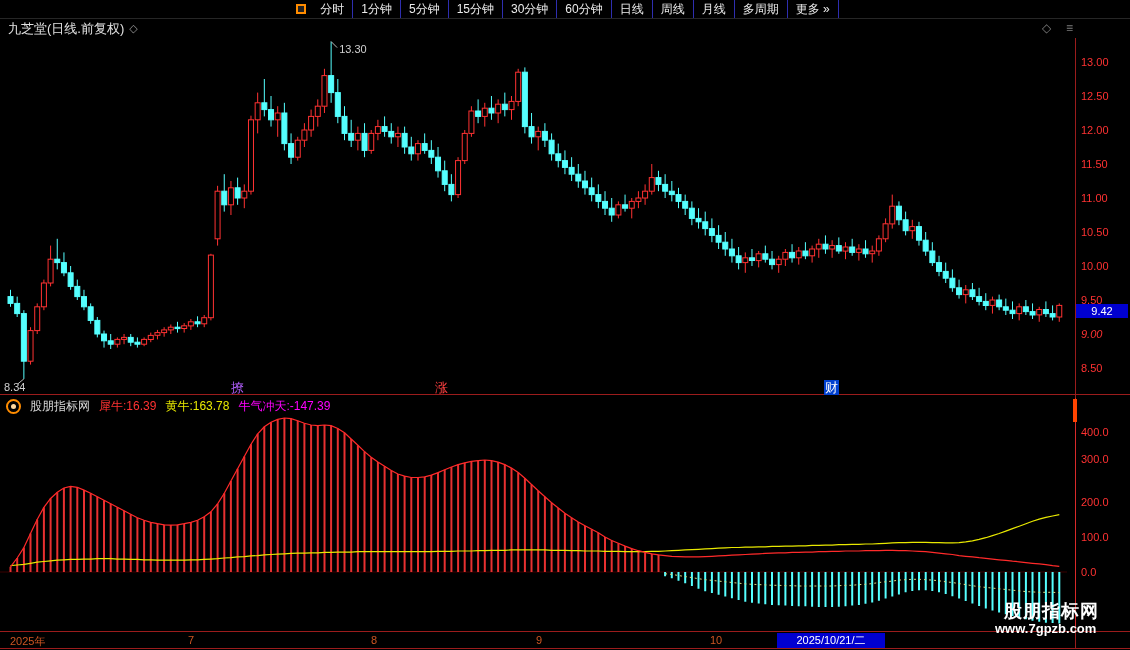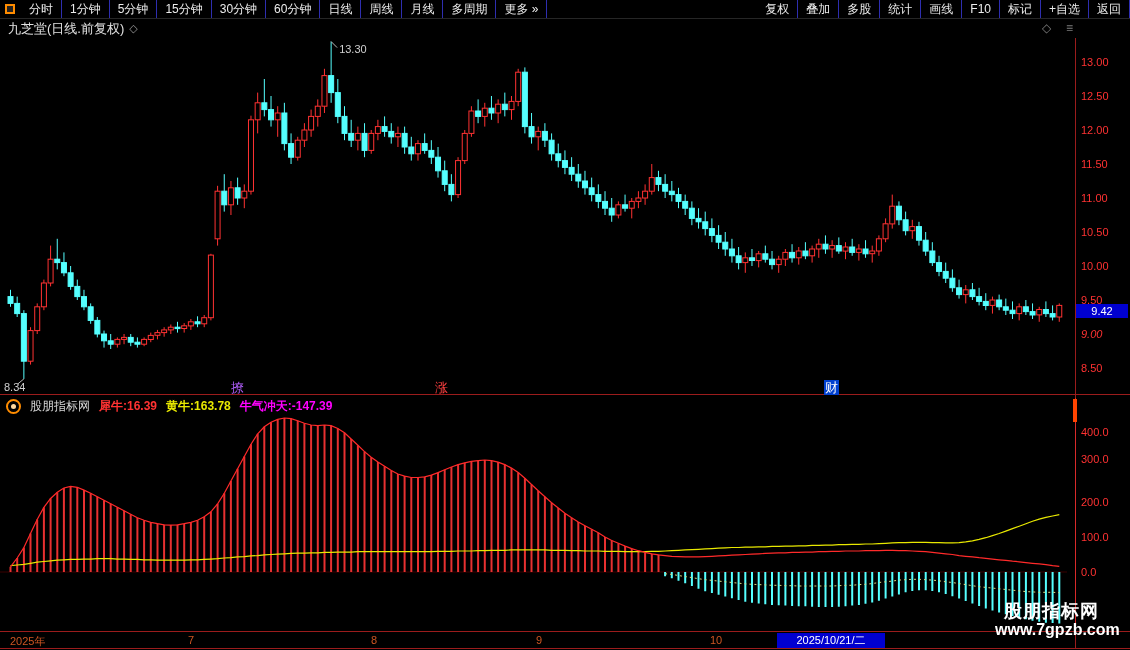--- a/index.html
+++ b/index.html
@@ -1,20 +1,20 @@
 <!DOCTYPE html>
 <html><head>
 <meta charset="utf-8">
 <style>
   html,body{margin:0;padding:0;background:#000;}
   #screen{position:relative;width:1130px;height:650px;background:#000;overflow:hidden;
           font-family:"Liberation Sans","DejaVu Sans",sans-serif;}
   
   #menubar{position:absolute;left:0;top:0;width:1130px;height:18px;background:#000;
-           border-bottom:1px solid #262626;display:flex;justify-content:space-between;
+           border-bottom:1px solid #262626;display:flex;justify-content:center;
            align-items:center;font-size:12px;z-index:30;}
   .menu-group{display:flex;align-items:center;height:18px;}
   .menu-item{display:inline-block;line-height:18px;padding:0 8px;border-right:1px solid #2e2eb0;
              color:#ececec;white-space:nowrap;cursor:default;}
   #app-icon{width:10px;height:10px;margin:0 6px 0 5px;border:2px solid #ff8c00;
             box-sizing:border-box;background:#fff2;}
   
   #title-row{position:absolute;left:8px;top:19px;height:19px;line-height:19px;color:#e2e2e2;
              font-size:13px;z-index:20;display:flex;align-items:center;gap:5px;}
   #title-dropdown{color:#9a9a9a;font-size:11px;}
@@ -37,56 +37,45 @@
   
   .overlay-tag{position:absolute;top:380px;font-size:13px;line-height:15px;z-index:12;padding:0 1px;}
   
   #ind-header{position:absolute;left:6px;top:399px;height:15px;display:flex;align-items:center;
               gap:9px;font-size:12px;z-index:12;white-space:nowrap;}
   #gupeng-logo-icon{width:11px;height:11px;border-radius:50%;border:2px solid #ff8c00;
                     box-sizing:content-box;display:inline-block;position:relative;}
   #gupeng-logo-icon:after{content:"";position:absolute;left:3px;top:3px;width:5px;height:5px;
                     background:#ffd9a0;border-radius:50%;}
   #ind-source{color:#d8d8d8;}
-  .ind-value{font-weight:bold;}
+  .ind-value{font-weight:normal;}
   
   #wm1{position:absolute;left:1004px;top:599px;color:#fff;font-size:18px;font-weight:bold;
        letter-spacing:1px;z-index:15;}
-  #wm2{position:absolute;left:995px;top:621px;color:#fff;font-size:16px;font-weight:bold;z-index:15;}
+  #wm2{position:absolute;left:995px;top:621px;color:#fff;font-size:13px;font-weight:bold;z-index:15;}
 </style>
 </head>
 <body>
 
 <div id="screen">
 
   <div id="menubar">
     <div class="menu-group" id="menu-left">
       <span id="app-icon"></span>
     <span class="menu-item">分时</span>
         <span class="menu-item">1分钟</span>
         <span class="menu-item">5分钟</span>
         <span class="menu-item">15分钟</span>
         <span class="menu-item">30分钟</span>
         <span class="menu-item">60分钟</span>
         <span class="menu-item">日线</span>
         <span class="menu-item">周线</span>
         <span class="menu-item">月线</span>
         <span class="menu-item">多周期</span>
         <span class="menu-item">更多 »</span>
-      </div>
-    <div class="menu-group" id="menu-right">
-        <span class="menu-item">复权</span>
-        <span class="menu-item">叠加</span>
-        <span class="menu-item">多股</span>
-        <span class="menu-item">统计</span>
-        <span class="menu-item">画线</span>
-        <span class="menu-item">F10</span>
-        <span class="menu-item">标记</span>
-        <span class="menu-item">+自选</span>
-        <span class="menu-item">返回</span>
       </div>
   </div>
 
   <div id="title-row">
     <span>九芝堂(日线.前复权)</span>
     <span id="title-dropdown">◇</span>
   </div>
   <span class="pane-ctrl" style="left:1042px;">◇</span>
   <span class="pane-ctrl" style="left:1066px;">≡</span>
 

